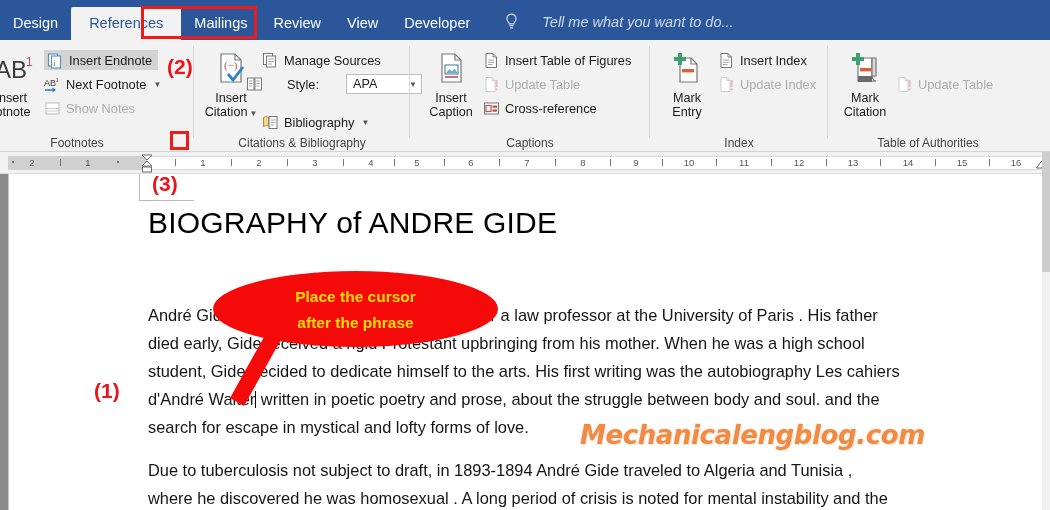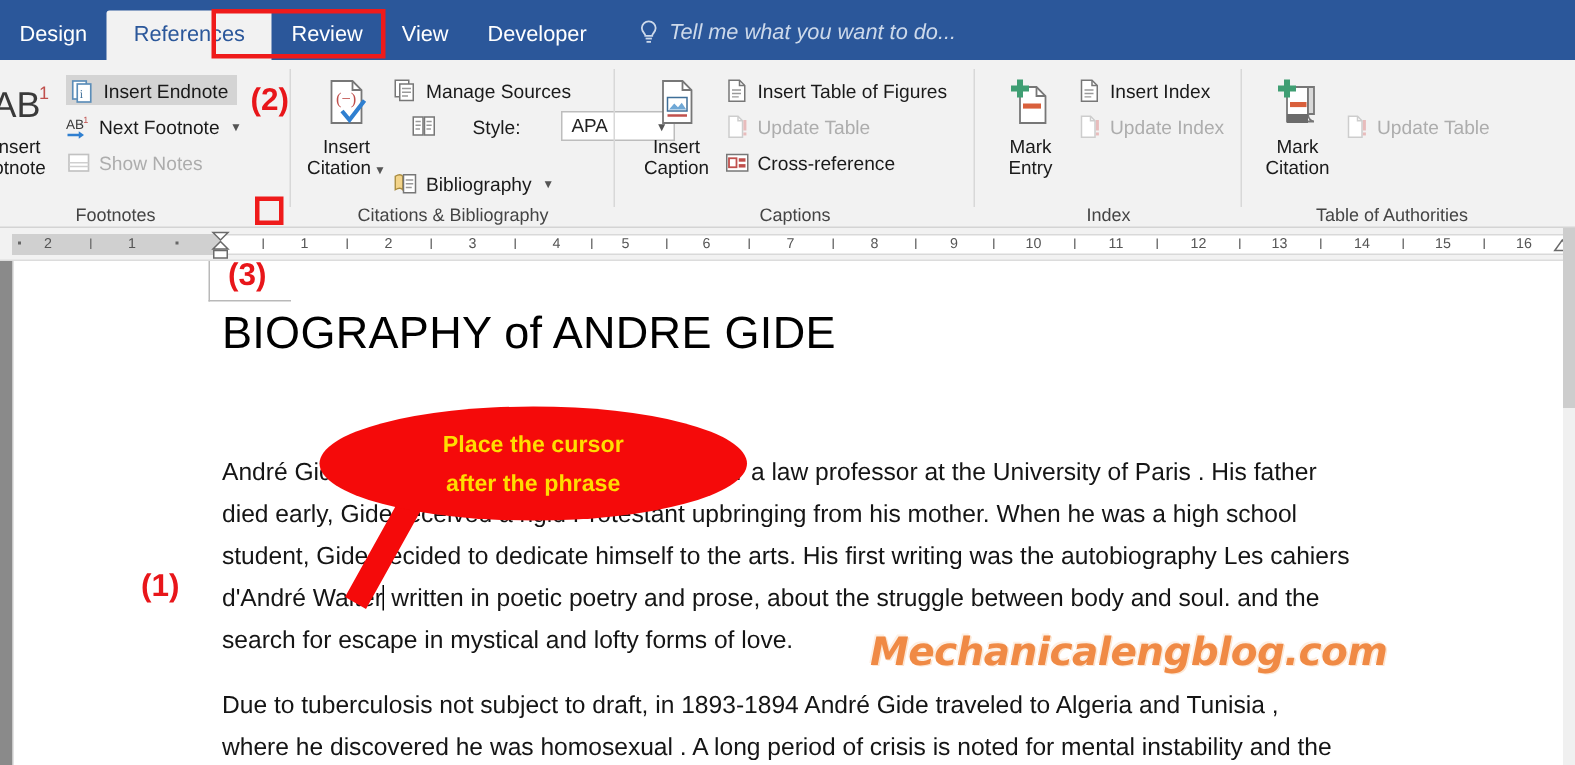--- a/index.html
+++ b/index.html
@@ -17,21 +17,21 @@
   }
   .tabs { position: absolute; left: 0; top: 8px; height: 32px; display: flex; align-items: flex-end; }
   .tab {
     color: #ffffff; font-size: 14.5px; line-height: 1;
     padding: 9px 13px 10px 13px; white-space: nowrap; cursor: default;
   }
   .tab.active {
     background: #f2f2f2; color: #2b579a; border-radius: 2px 2px 0 0;
     padding: 9px 18px 10px 18px;
   }
-  .tellme { display: flex; align-items: center; gap: 7px; padding: 9px 10px 10px 22px; }
+  .tellme { display: flex; align-items: center; gap: 24px; padding: 9px 10px 10px 22px; }
   .tellme .lbl { color: #cdd9ea; font-size: 14.5px; font-style: italic; white-space: nowrap; }
   .bulb { display:inline-block; width: 13px; height: 17px; position: relative; }
   .bulb svg { display:block; }
 
   
   .ribbon {
     position: absolute; left: 0; top: 40px; width: 1050px; height: 112px;
     background: #f2f2f2; border-bottom: 1px solid #d4d4d4;
   }
   .group { position: absolute; top: 0; height: 112px; }
@@ -140,20 +140,21 @@
 </style>
 </head>
 <body>
 
 <div id="app">
 
   <div class="tabstrip">
     <div class="tabs">
       <div class="tab">Design</div>
       <div class="tab active">References</div>
+      <div class="tab">Mailings</div>
       <div class="tab">Review</div>
       <div class="tab">View</div>
       <div class="tab">Developer</div>
       <div class="tellme">
         <span class="bulb">
           <svg width="13" height="17" viewBox="0 0 13 17">
             <path d="M6.5 1.2c-2.6 0-4.6 2-4.6 4.5 0 1.8 1 2.8 1.7 3.7.4.5.6 1 .6 1.5h4.6c0-.5.2-1 .6-1.5.7-.9 1.7-1.9 1.7-3.7 0-2.5-2-4.5-4.6-4.5z" fill="none" stroke="#cdd9ea" stroke-width="1.2"></path>
             <rect x="4.4" y="12.1" width="4.2" height="1.2" fill="#cdd9ea"></rect>
             <rect x="5.0" y="14.3" width="3.0" height="1.2" fill="#cdd9ea"></rect>
           </svg>
@@ -239,21 +240,21 @@
         <span class="ic">
           <svg width="17" height="17" viewBox="0 0 17 17">
             <rect x="1.5" y="1.5" width="9" height="11" fill="#fff" stroke="#777" stroke-width="1"></rect>
             <rect x="4.5" y="4" width="9" height="11" fill="#fff" stroke="#777" stroke-width="1"></rect>
             <path d="M6 7h6M6 9.5h6M6 12h4" stroke="#9a9a9a" stroke-width="0.9"></path>
           </svg>
         </span>
         <span>Manage Sources</span>
       </div>
 
-      <div class="smallrow" style="left:80px; top:34px;gap:24px;">
+      <div class="smallrow" style="left:52px; top:34px;gap:24px;">
         <span class="ic">
           <svg width="17" height="17" viewBox="0 0 17 17">
             <rect x="1.5" y="2" width="6.5" height="12" fill="#fff" stroke="#777" stroke-width="1"></rect>
             <path d="M3 5h3.5M3 7.5h3.5M3 10h3" stroke="#9a9a9a" stroke-width="0.9"></path>
             <rect x="9" y="2" width="6.5" height="12" fill="#fff" stroke="#777" stroke-width="1"></rect>
             <path d="M10.3 5h3.5M10.3 7.5h3.5M10.3 10h3" stroke="#9a9a9a" stroke-width="0.9"></path>
           </svg>
         </span>
         <span>Style:</span>
         <span class="stylebox">

